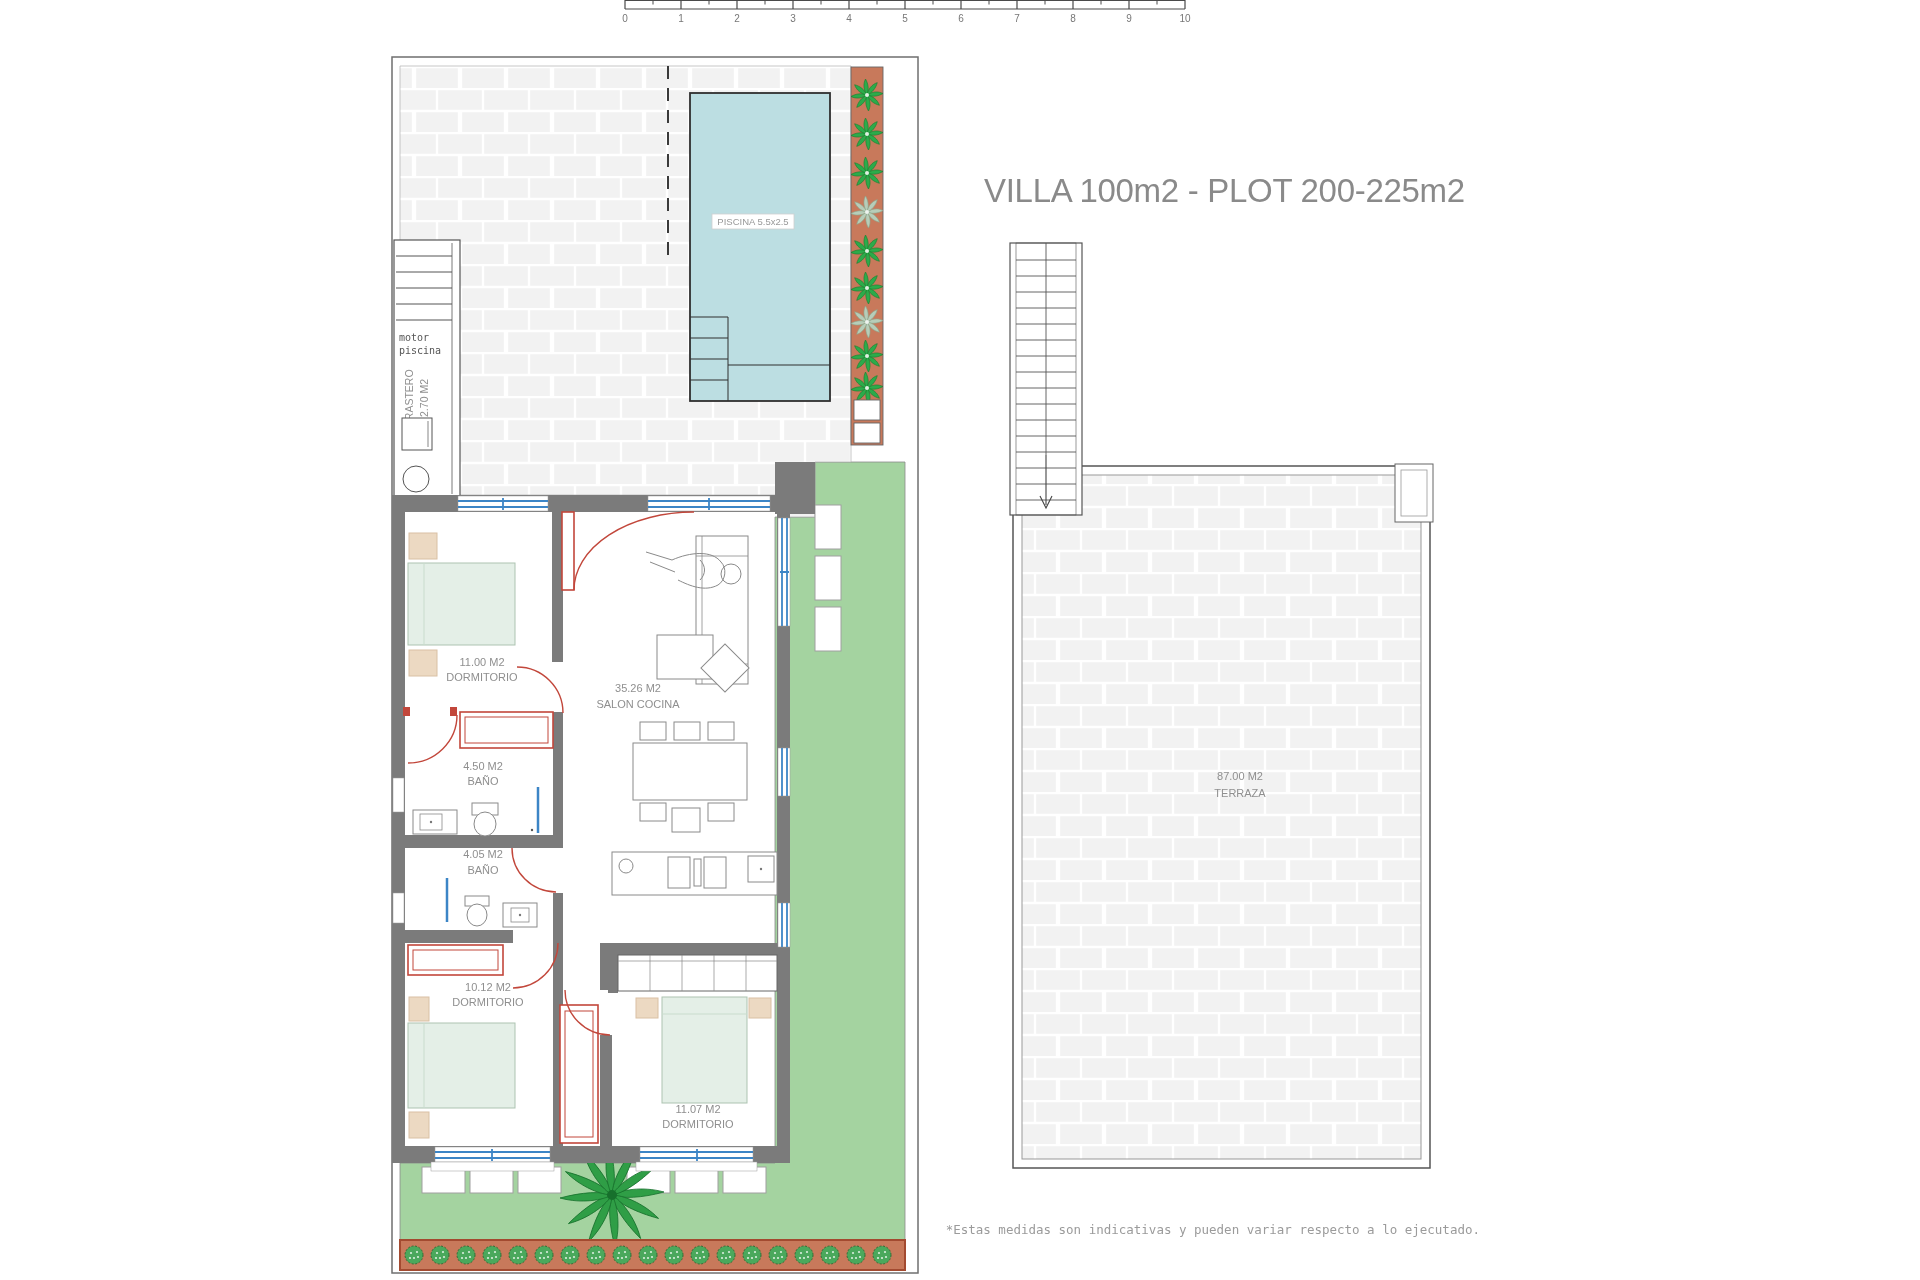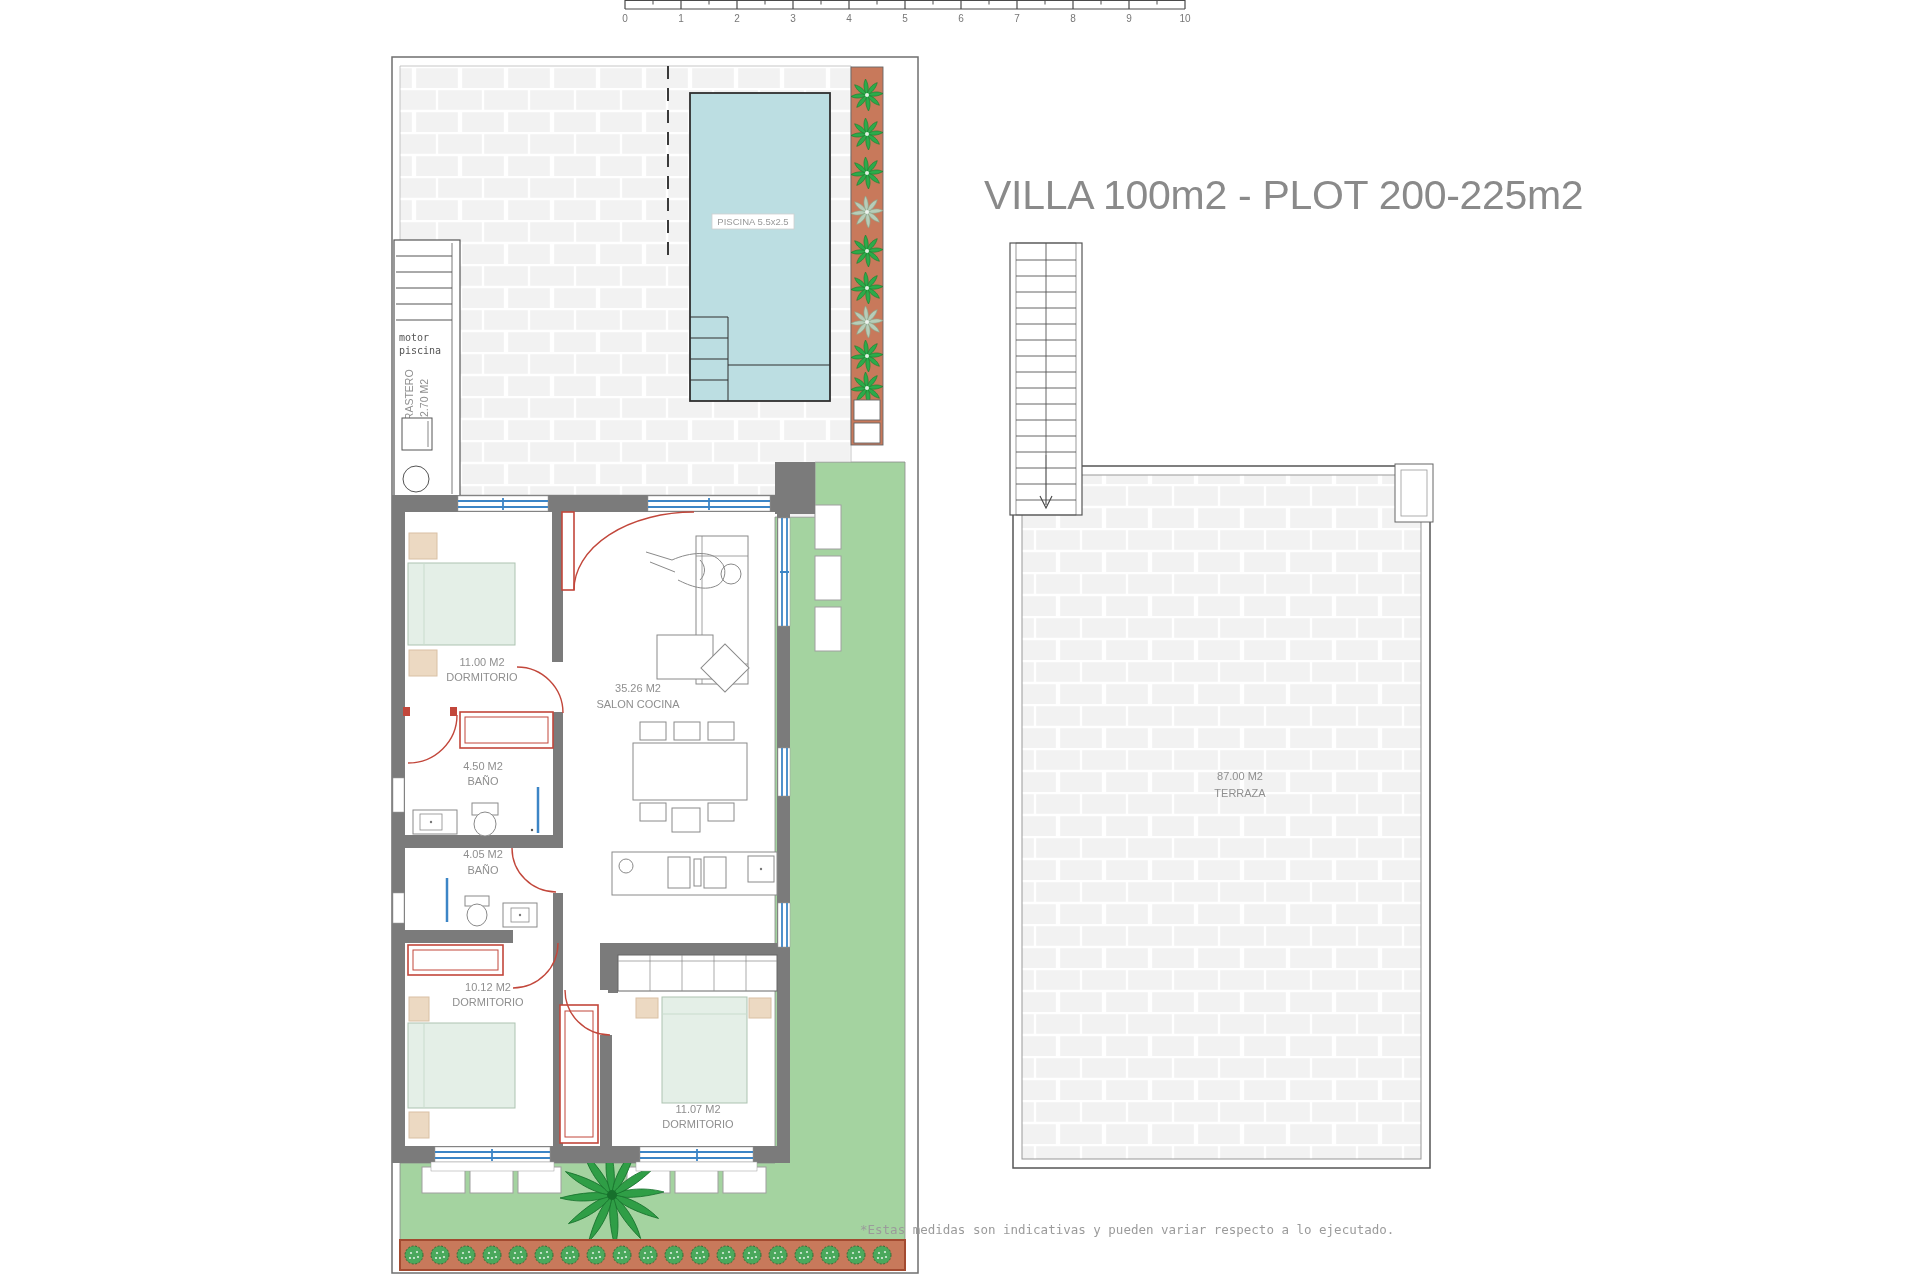--- a/index.html
+++ b/index.html
@@ -1,21 +1,21 @@
 <!DOCTYPE html>
 <html><head>
 <meta charset="utf-8">
 <style>
   html,body{margin:0;padding:0;background:#fff;}
   .stage{position:relative;width:1920px;height:1280px;background:#ffffff;overflow:hidden;
          font-family:"Liberation Sans",sans-serif;}
   .abs{position:absolute;}
-  .title{color:#8a8a8a;font-size:41px;letter-spacing:-0.3px;white-space:nowrap;}
+  .title{color:#8a8a8a;font-size:33px;letter-spacing:-0.3px;white-space:nowrap;}
   .disclaimer{font-family:"DejaVu Sans Mono",monospace;font-size:12.5px;line-height:16px;
-              color:#9b9b9b;text-align:left;width:620px;white-space:nowrap;}
+              color:#9b9b9b;text-align:right;width:620px;white-space:nowrap;}
   svg{display:block;}
   text{font-family:"Liberation Sans",sans-serif;}
   .lbl{font-size:11px;fill:#8f8f8f;text-anchor:middle;}
   .small-lbl{font-size:9.5px;fill:#999;text-anchor:middle;}
   .cad{font-family:"DejaVu Sans Mono",monospace;fill:#555;font-size:10px;}
   .vlbl{font-size:10.5px;fill:#8f8f8f;text-anchor:middle;}
   .tick-num{font-size:10px;fill:#777;text-anchor:middle;}
   .wall{fill:#7b7b7b;}
   .furn{fill:#ffffff;stroke:#8a8a8a;stroke-width:1;}
   .furn-line{fill:none;stroke:#8a8a8a;stroke-width:0.8;}

